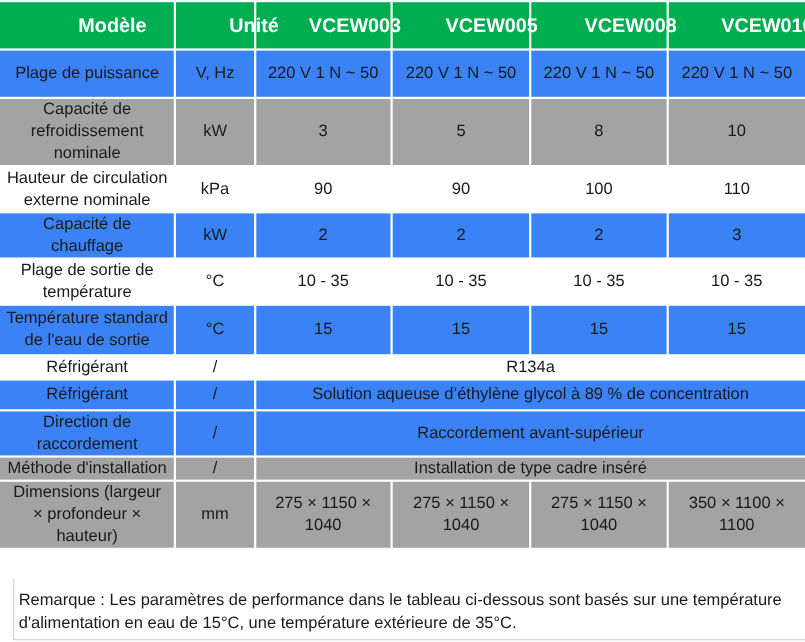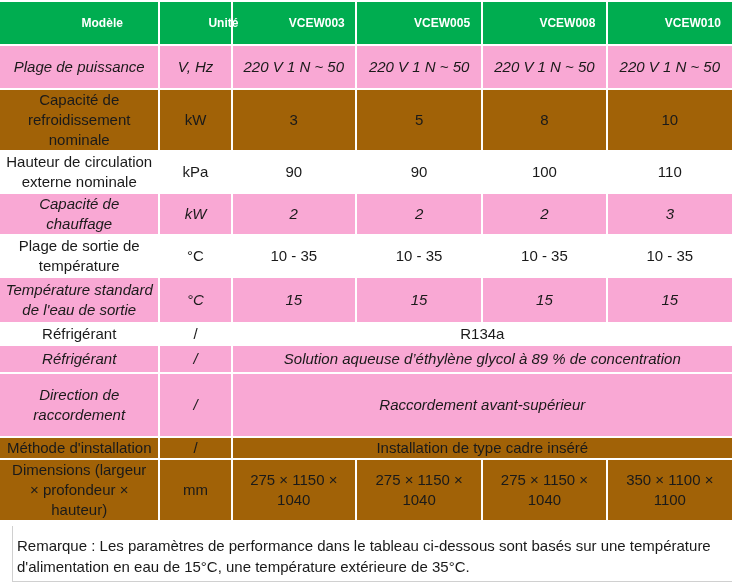--- a/index.html
+++ b/index.html
@@ -1,22 +1,22 @@
 <!DOCTYPE html>
 <html><head>
 <meta charset="utf-8">
 <style>
   html, body { margin: 0; padding: 0; background: #ffffff; }
   body { width: 732px; height: 584px; overflow: hidden; font-family: "Liberation Sans", sans-serif; color: #1a1a1a; }
   .wrap { position: relative; width: 732px; height: 584px; background: #ffffff; }
   table.spec { border-collapse: separate; border-spacing: 2px; width: 732px; table-layout: fixed; margin: 0; position: absolute; top: 0; left: -2px; width: 736px; }
   table.spec td, table.spec th { text-align: center; vertical-align: middle; font-size: 15px; line-height: 20px; padding: 0 2px; }
-  table.spec th { background: #00ad50; color: #ffffff; font-weight: bold; height: 42px; font-size: 12px; padding-left: 48px; }
-  tr.dark td { background: #f9a8d4; font-style: italic; }
-  tr.light td { background: #a16207; }
+  table.spec th { background: #00ad50; color: #ffffff; font-weight: bold; height: 42px; font-size: 18px; padding-left: 48px; }
+  tr.dark td { background: #3b82f6; }
+  tr.light td { background: #a3a3a3; }
   tr.white td { background: #ffffff; }
   .remark { position: absolute; left: 12px; top: 526px; width: 728px; height: 56px; border: 1px solid #d0d0d0; border-top: none; background: #ffffff; font-size: 15px; line-height: 21px; padding: 9px 4px 0 4px; box-sizing: border-box; }
 </style>
 </head>
 <body>
 
 <div class="wrap">
   <table class="spec">
     <colgroup>
       <col style="width:158px">
@@ -89,21 +89,21 @@
         <td>Réfrigérant</td>
         <td>/</td>
         <td colspan="4">R134a</td>
       </tr>
       <tr class="dark" style="height:26px">
         <td>Réfrigérant</td>
         <td>/</td>
         <td colspan="4">Solution aqueuse d’éthylène glycol à 89 % de concentration</td>
       </tr>
       <tr class="dark" style="height:40px">
-        <td style="padding:11px 20px">Direction de raccordement</td>
+        <td style="padding:0 20px">Direction de raccordement</td>
         <td>/</td>
         <td colspan="4">Raccordement avant-supérieur</td>
       </tr>
       <tr class="light" style="height:18px">
         <td style="white-space:nowrap;padding:0">Méthode d'installation</td>
         <td>/</td>
         <td colspan="4">Installation de type cadre inséré</td>
       </tr>
       <tr class="light" style="height:60px">
         <td style="padding:0 8px">Dimensions (largeur × profondeur × hauteur)</td>

